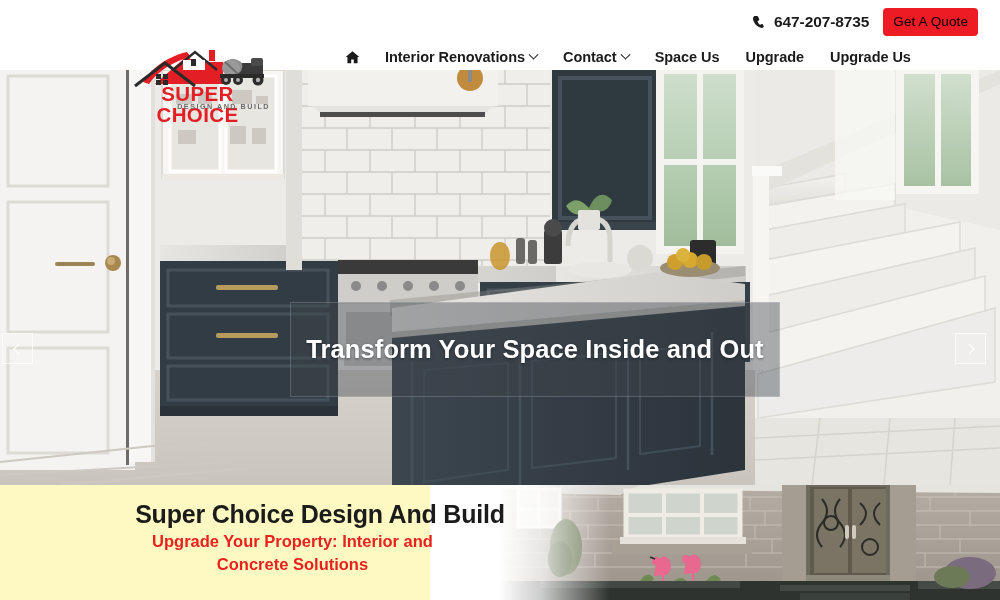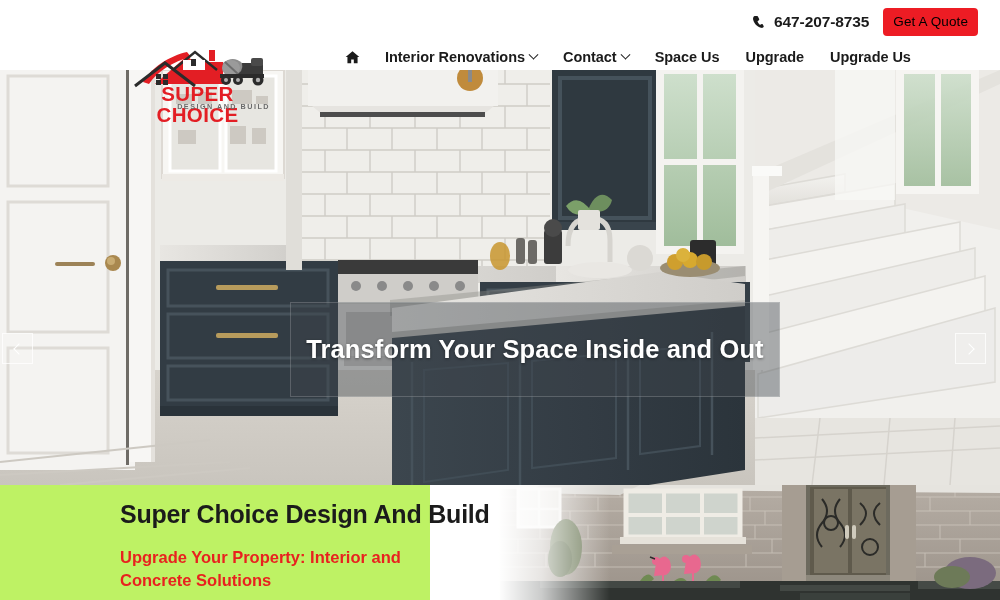--- a/index.html
+++ b/index.html
@@ -166,22 +166,23 @@
     border-right:1.8px solid #ffffff;
   }
   .arrow.prev i { transform:rotate(-135deg); margin-left:3px; }
   .arrow.next i { transform:rotate(45deg); margin-right:3px; }
 
   
   .section {
     position:relative;
     width:1000px;
     height:115px;
-    background:#bef264;
+    background:#fef9c3;
     overflow:hidden;
+    text-align:center;
   }
   .section-photo {
     position:absolute;
     right:0; top:0;
     width:500px; height:115px;
   }
   .section-fade {
     position:absolute;
     left:430px; top:0;
     width:180px; height:115px;
@@ -194,21 +195,21 @@
     z-index:5;
   }
   .section-title {
     font-size:25px;
     font-weight:bold;
     color:#1b1b1b;
     letter-spacing:-0.2px;
     line-height:1.2;
   }
   .section-sub {
-    margin-top:17px;
+    margin-top:1px;
     font-size:16.5px;
     font-weight:bold;
     color:#e8221f;
     line-height:1.42;
     max-width:345px;
   }
 </style>
 </head>
 <body>
 

